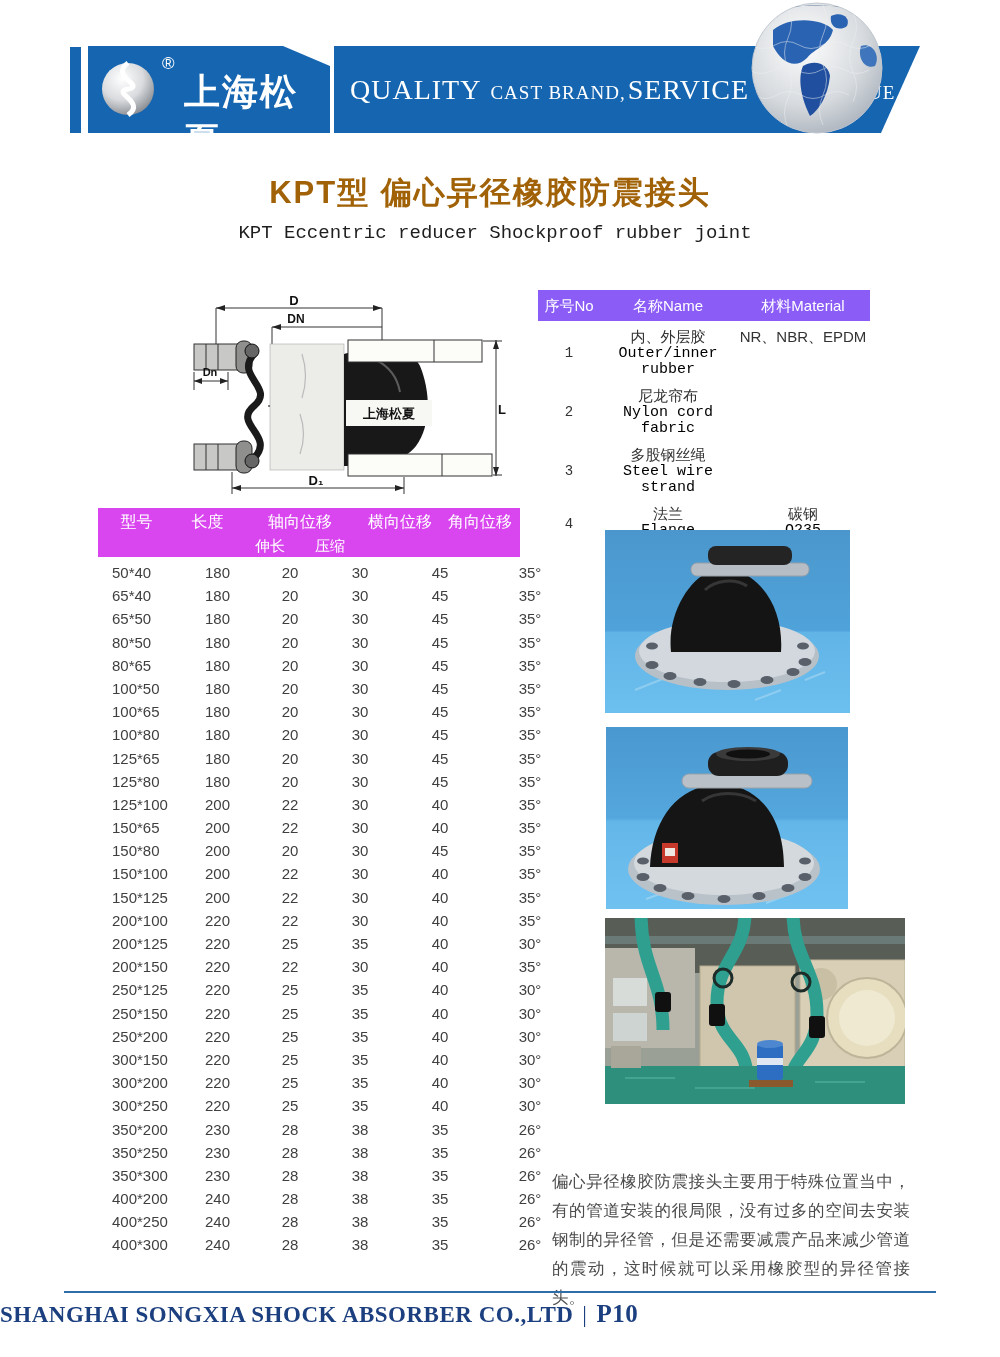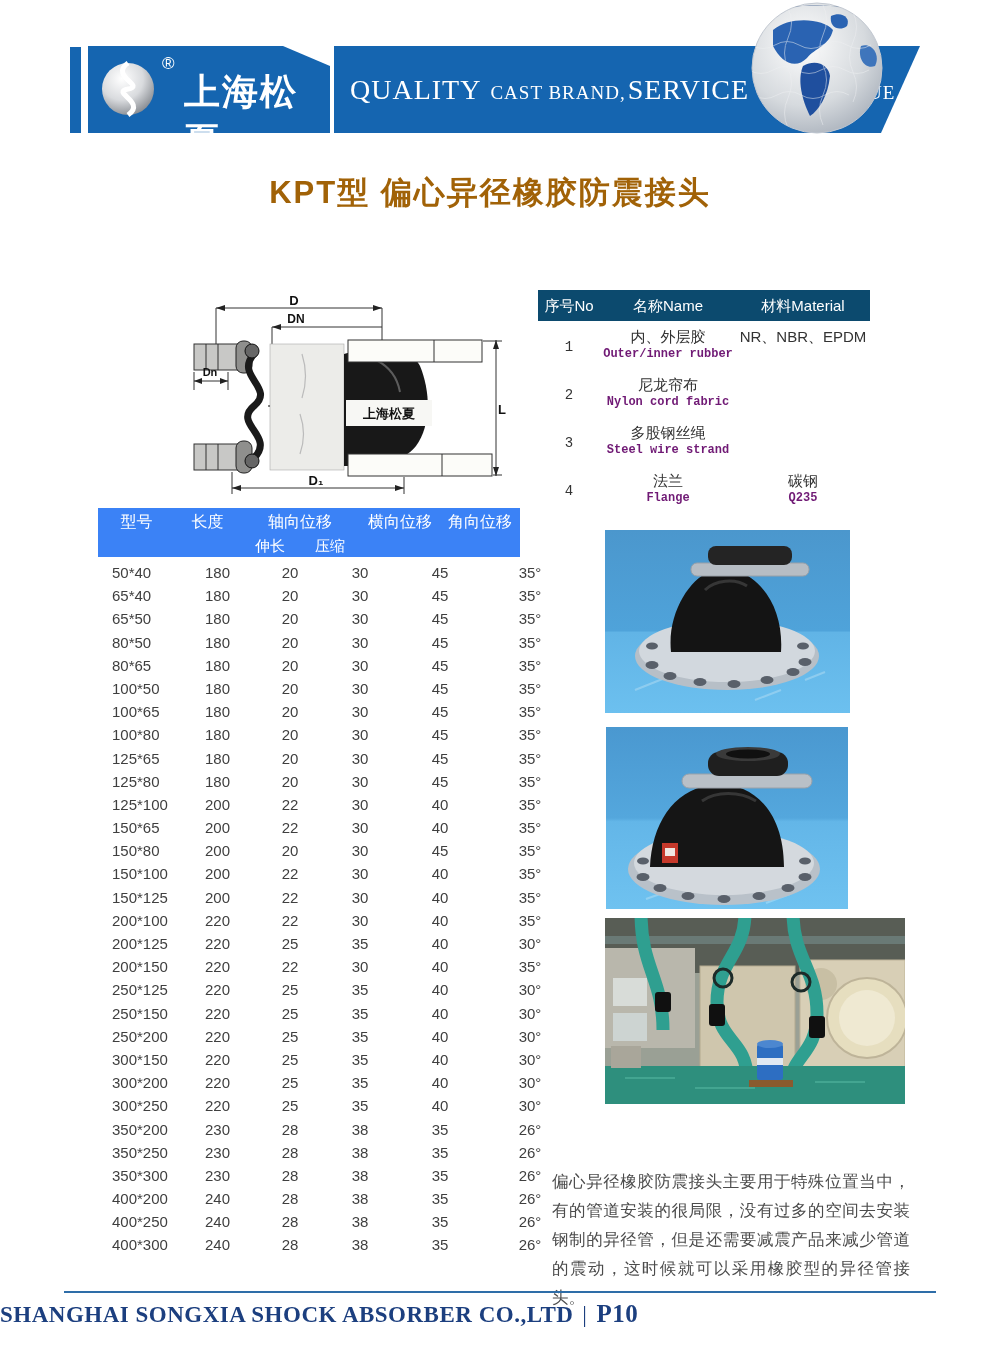--- a/index.html
+++ b/index.html
@@ -34,33 +34,33 @@
     font-size:31px; font-weight:bold; color:#a16207; letter-spacing:2px; }
   .title-en { position:absolute; left:0; top:222px; width:990px; text-align:center;
     font-family:"Liberation Mono", monospace; font-size:19px; color:#1f1f1f; }
 
   
   .drawing { position:absolute; left:180px; top:294px; }
   .drawing text { font-family:"Liberation Sans", sans-serif; font-weight:bold; fill:#111; }
 
   
   .mat { position:absolute; left:538px; top:290px; width:332px; }
-  .mat-header { display:grid; grid-template-columns:62px 136px 134px; background:#0c4a6e;
+  .mat-header { display:grid; grid-template-columns:62px 136px 134px; background:#8b5cf6;
     color:#fff; height:31px; line-height:31px; font-size:15px; text-align:center; }
   .mat-row { display:grid; grid-template-columns:62px 136px 134px; min-height:40px;
     padding:6px 0 2px 0; text-align:center; }
   .mat-no { display:flex; align-items:center; justify-content:center;
     font-family:"Liberation Mono", monospace; font-size:14px; color:#333; }
   .mat-cell .zh { font-size:15px; color:#333; line-height:19px; }
-  .mat-cell .en { font-family:"Liberation Mono", monospace; font-size:12px; color:#701a75; line-height:16px;font-weight:bold; }
+  .mat-cell .en { font-family:"Liberation Mono", monospace; font-size:15px; color:#000000; line-height:16px; }
 
   
   .spec { position:absolute; left:98px; top:508px; width:422px; }
   .spec-head { display:grid; grid-template-columns:77px 65px 60px 60px 80px 80px;
-    grid-template-rows:28px 21px; background:#3b82f6; color:#fff; font-size:16px; text-align:center; }
+    grid-template-rows:28px 21px; background:#d946ef; color:#fff; font-size:16px; text-align:center; }
   .sh { align-self:center; }
   .sh-model   { grid-area:1/1/2/2; }
   .sh-length  { grid-area:1/2/2/3; }
   .sh-axial   { grid-area:1/3/2/5; }
   .sh-lateral { grid-area:1/5/2/6; }
   .sh-angular { grid-area:1/6/2/7; }
   .sh-extend  { grid-area:2/3/3/4; font-size:15px;font-family:Liberation Mono, monospace; }
   .sh-compress{ grid-area:2/4/3/5; font-size:15px; }
   .spec-body { margin-top:4px; }
   .spec-row { display:grid; grid-template-columns:77px 65px 60px 60px 80px 80px;
@@ -135,20 +135,21 @@
         <path d="M16,70 q12,7 24,0 q12,-7 24,0 q12,7 24,0 q12,-7 24,0 q12,7 24,0"></path>
         <path d="M20,95 q12,7 24,0 q12,-7 24,0 q12,7 24,0 q12,-7 24,0"></path>
         <path d="M55,8 q7,15 0,30 q-7,15 0,30 q7,15 0,30 q-7,15 0,30"></path>
         <path d="M90,5 q7,15 0,30 q-7,15 0,30 q7,15 0,30 q-7,15 0,30"></path>
         <path d="M120,12 q7,15 0,30 q-7,15 0,30 q7,15 0,30"></path>
       </g>
     </g>
   </svg>
 
   <div class="title-zh">KPT型 偏心异径橡胶防震接头</div>
+  <div class="title-en">KPT Eccentric reducer Shockproof rubber joint</div>
 
   <svg class="drawing" width="330" height="205" viewBox="0 0 330 205">
     <g stroke="#333" stroke-width="1" fill="none">
 
       <line x1="36" y1="14" x2="202" y2="14"></line>
       <line x1="36" y1="14" x2="36" y2="50"></line>
       <line x1="202" y1="14" x2="202" y2="46"></line>
 
       <line x1="92" y1="33" x2="202" y2="33"></line>
       <line x1="92" y1="33" x2="92" y2="50"></line>

